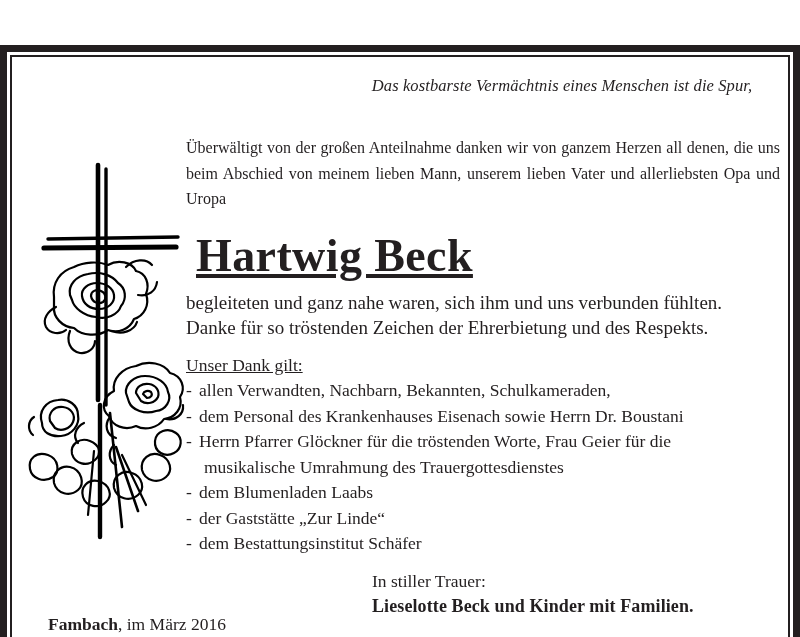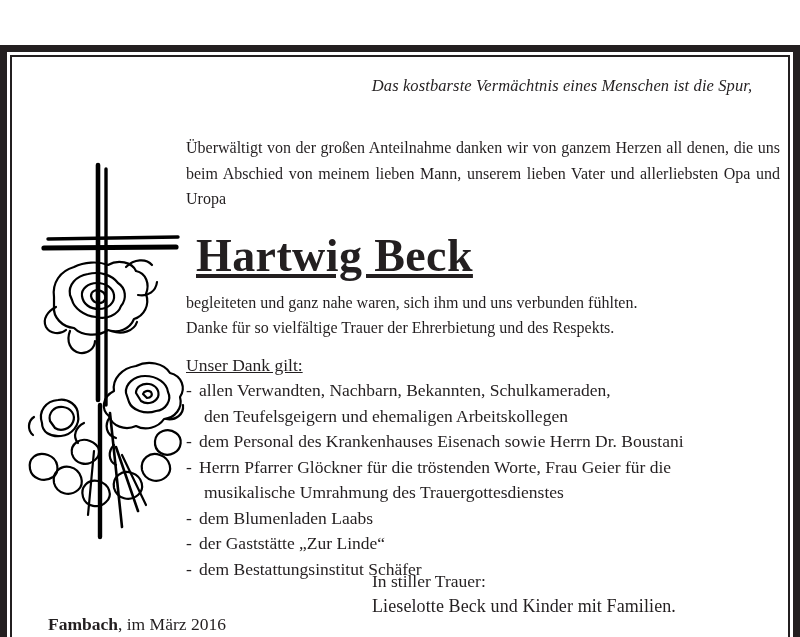--- a/index.html
+++ b/index.html
@@ -91,21 +91,21 @@
     font-size: 46px;
     font-weight: bold;
     line-height: 56px;
     letter-spacing: 0.4px;
     white-space: nowrap;
     text-decoration: underline;
   }
 
   .after-name {
     margin: 0;
-    font-size: 16px;
+    font-size: 19px;
     line-height: 25.5px;
   }
   .after-name span { display: block; }
 
   .thanks-intro {
     margin: 12px 0 0 0;
     font-size: 17.5px;
     line-height: 25.5px;
     text-decoration: underline;
   }
@@ -136,21 +136,21 @@
     position: absolute;
     left: 360px;
     top: 512px;
     width: 410px;
     font-size: 17.5px;
     line-height: 25px;
   }
   .closing .in-trauer { display: block; }
   .closing .mourners {
     display: block;
-    font-weight: normal;
+    font-weight: bold;
     font-size: 18px;
     letter-spacing: 0.1px;
   }
 
   
   .footer {
     position: absolute;
     left: 36px;
     top: 555px;
     font-size: 17.5px;
@@ -234,30 +234,29 @@
     </div>
 
     <div class="text-col">
 
       <p class="intro">Überwältigt von der großen Anteilnahme danken wir von ganzem Herzen all denen, die uns beim Abschied von meinem lieben Mann, unserem lieben Vater und allerliebsten Opa und Uropa</p>
 
       <div class="deceased-name">Hartwig Beck</div>
 
       <p class="after-name">
         <span>begleiteten und ganz nahe waren, sich ihm und uns verbunden fühlten.</span>
-        <span>Danke für so vielfältige Trauer der Ehrerbietung und des Respekts.</span>
+        <span>Danke für so tröstenden Zeichen der Ehrerbietung und des Respekts.</span>
       </p>
 
       <p class="thanks-intro">Unser Dank gilt:</p>
 
       <ul class="thanks-list">
         <li>
           <span class="dash">-</span>
           <span>allen Verwandten, Nachbarn, Bekannten, Schulkameraden,</span>
-          <span class="cont">den Teufelsgeigern und ehemaligen Arbeitskollegen</span>
         </li>
         <li>
           <span class="dash">-</span>
           <span>dem Personal des Krankenhauses Eisenach sowie Herrn Dr. Boustani</span>
         </li>
         <li>
           <span class="dash">-</span>
           <span>Herrn Pfarrer Glöckner für die tröstenden Worte, Frau Geier für die</span>
           <span class="cont">musikalische Umrahmung des Trauergottesdienstes</span>
         </li>

